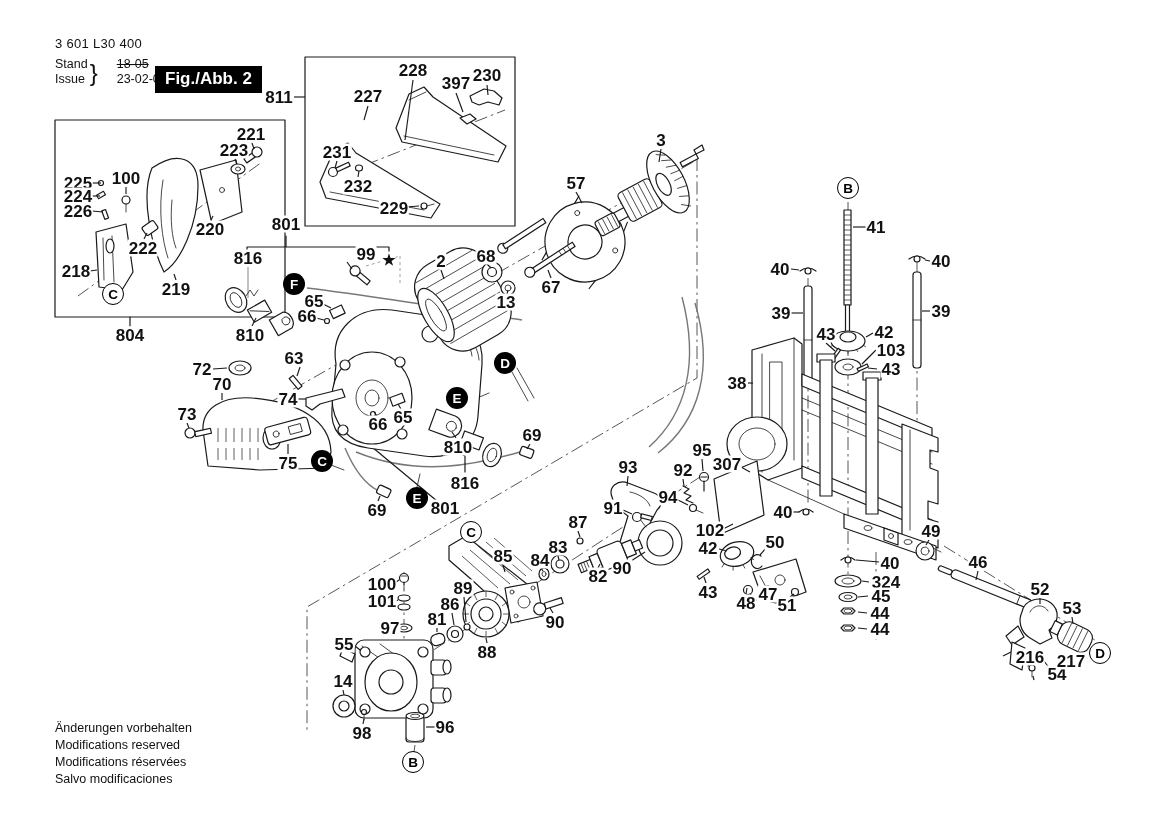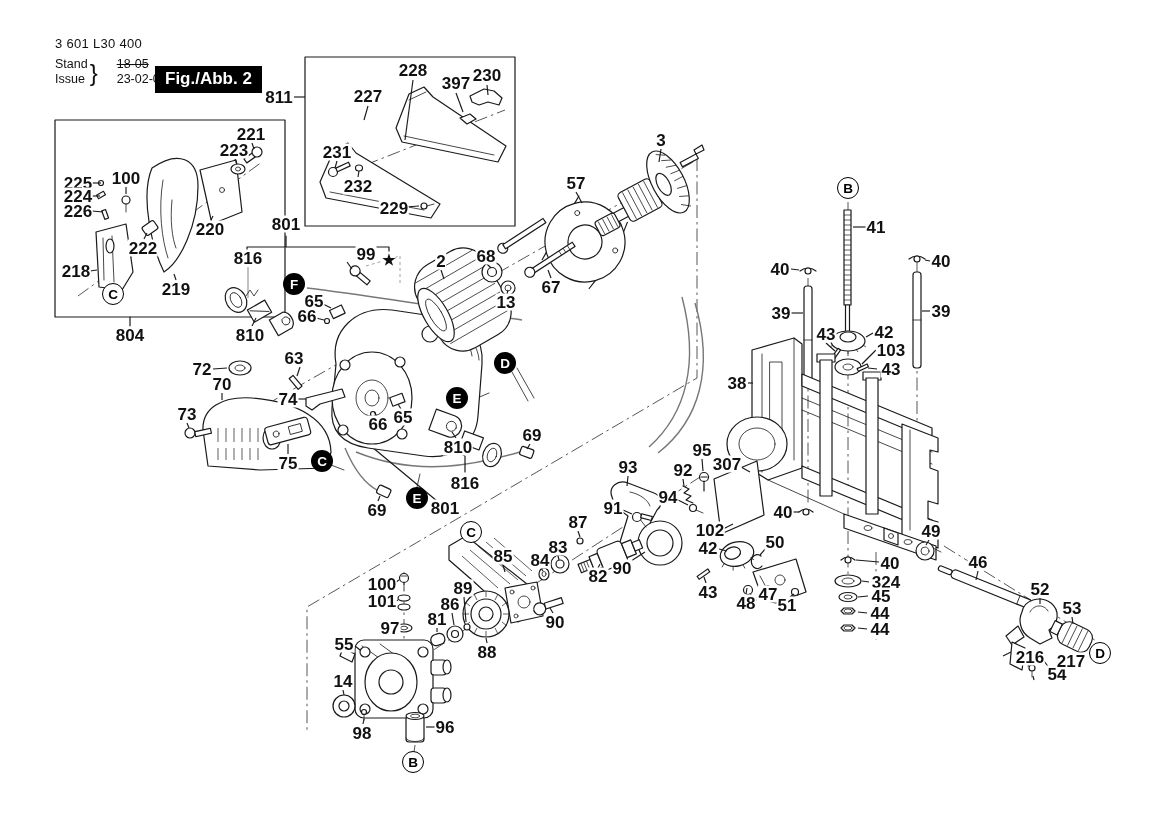--- a/index.html
+++ b/index.html
@@ -633,13 +633,19 @@
       <div class="marker mo" style="left: 413px; top: 762px;">B</div>
       <div class="marker mo" style="left: 471px; top: 532px;">C</div>
       <div class="marker mo" style="left: 1100px; top: 653px;">D</div>
       <div class="marker mf" style="left: 294px; top: 284px;">F</div>
       <div class="marker mf" style="left: 505px; top: 363px;">D</div>
       <div class="marker mf" style="left: 457px; top: 398px;">E</div>
       <div class="marker mf" style="left: 322px; top: 461px;">C</div>
       <div class="marker mf" style="left: 417px; top: 498px;">E</div>
     </div>
 
+  <div id="footer">
+      <div>Änderungen vorbehalten</div>
+      <div>Modifications reserved</div>
+      <div>Modifications réservées</div>
+      <div>Salvo modificaciones</div>
+    </div>
 </div>
 
 </body></html>

